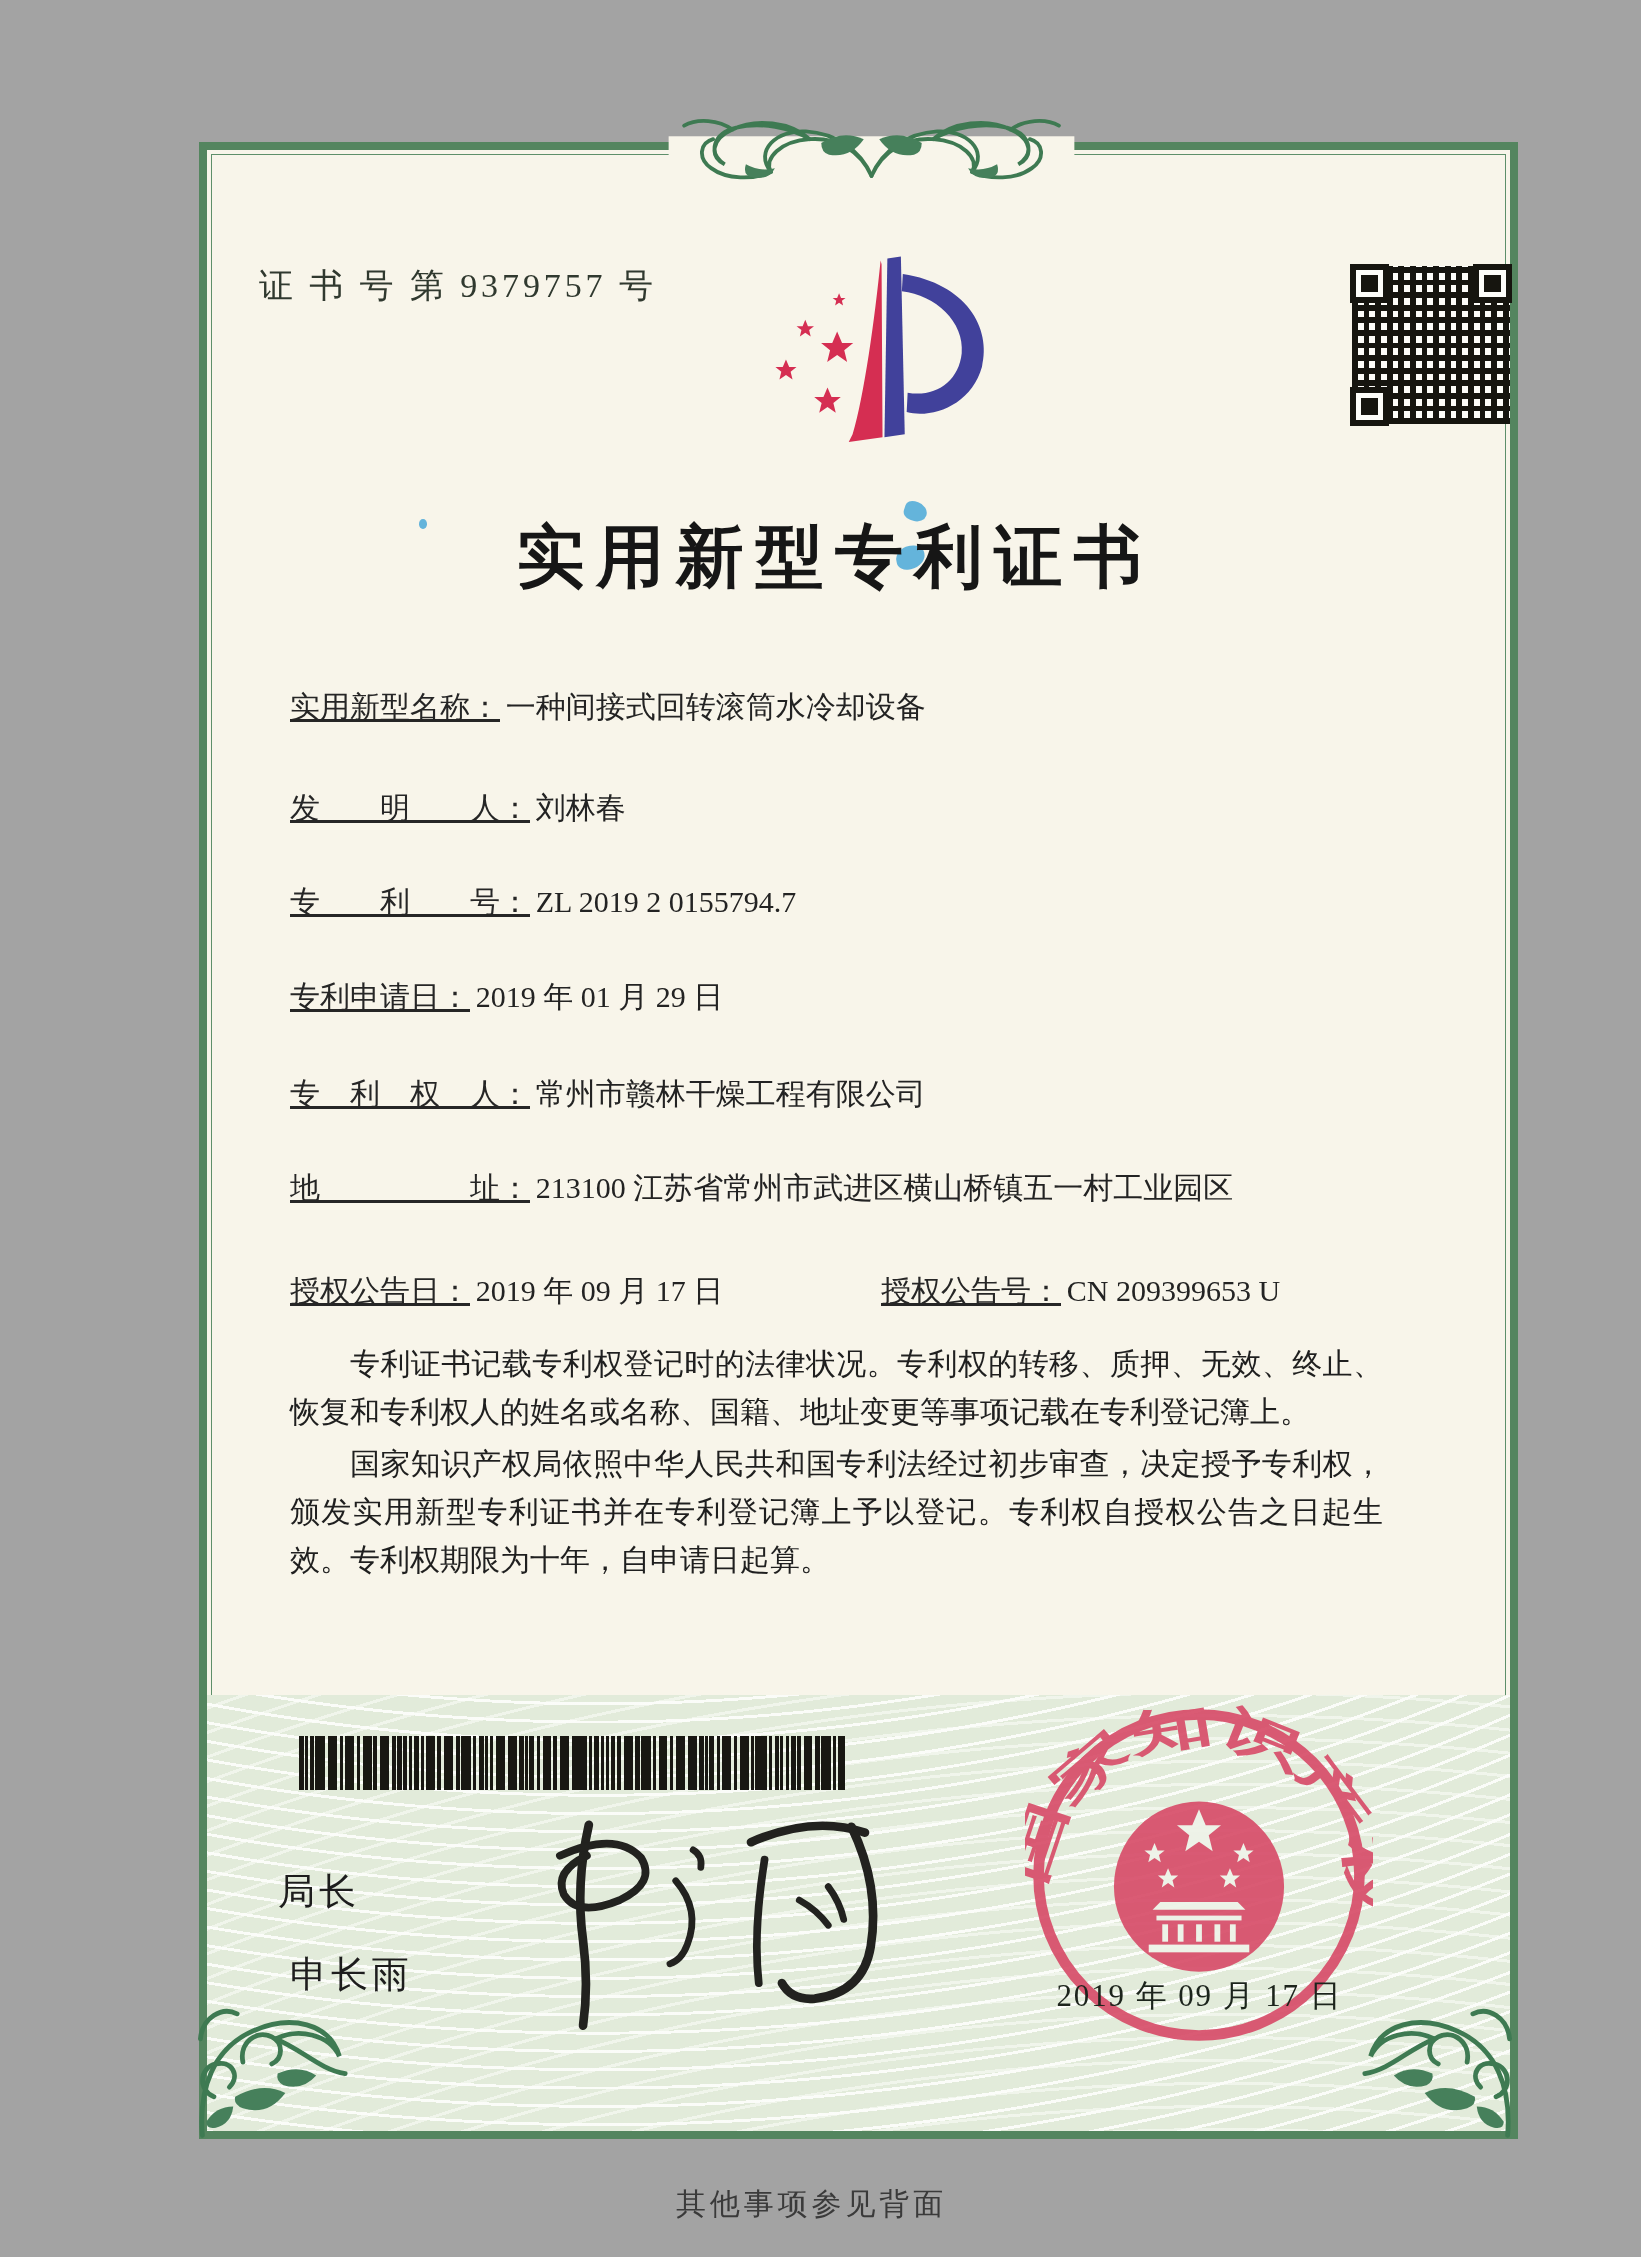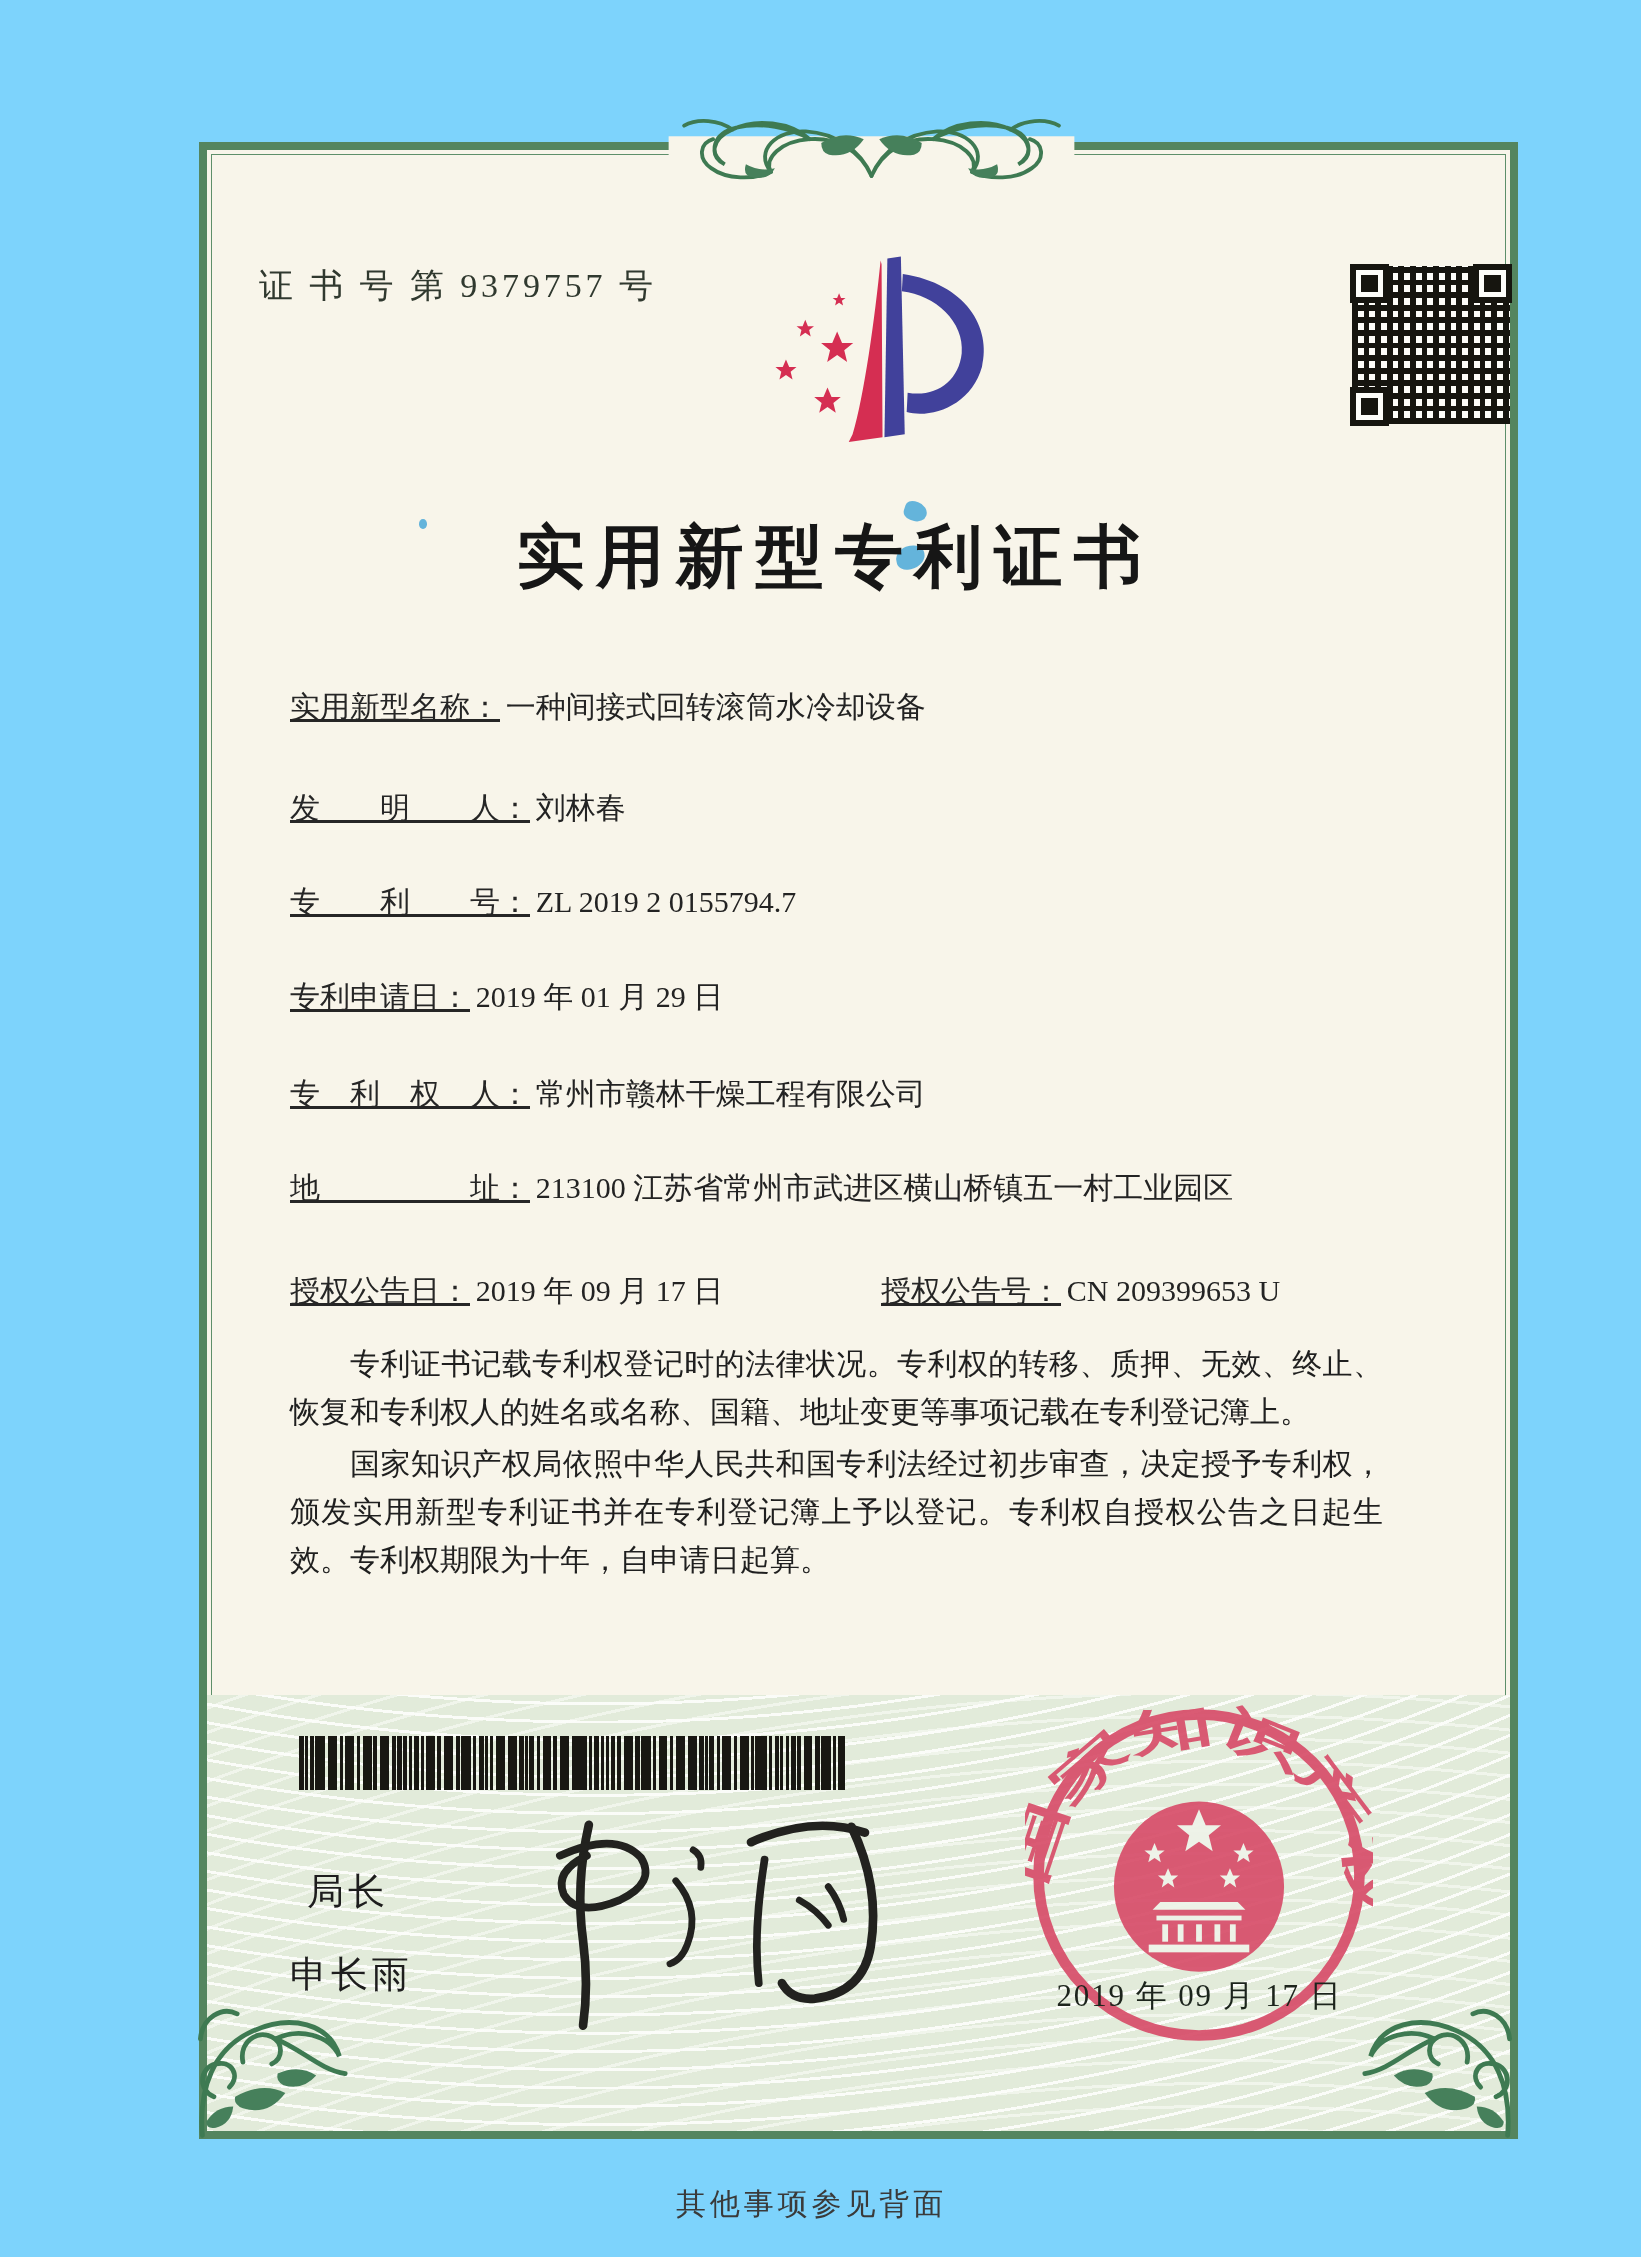--- a/index.html
+++ b/index.html
@@ -1,20 +1,20 @@
 <!DOCTYPE html>
 <html><head>
 <meta charset="utf-8">
 <style>
   html,body{margin:0;padding:0;}
   body{background:#e8e6dd;}
   .page{
     position:relative;
     width:1641px;height:2257px;
-    background:#7dd3fc;
+    background:#a3a3a3;
     overflow:hidden;
     font-family:"Liberation Serif","DejaVu Serif",serif;
     color:#222;
   }
   
   .frame{
     position:absolute;left:199px;top:142px;width:1319px;height:1997px;
     border:8.7px solid #54855f;
     background:#f8f5ea;
     box-sizing:border-box;
@@ -69,21 +69,21 @@
   }
   .body-text p{margin:0 0 3.9px 0;text-indent:2em;}
   
   .barcode{
     position:absolute;left:299px;top:1736px;width:546px;height:54px;
     background-image:
       repeating-linear-gradient(90deg,#181712 0 2.9px,transparent 2.9px 5.8px),
       repeating-linear-gradient(90deg,#181712 0 1.9px,transparent 1.9px 10.6px),
       repeating-linear-gradient(90deg,#181712 0 4.8px,transparent 4.8px 16.4px);
   }
-  .commissioner-title{position:absolute;left:307px;top:1867px;font-size:37px;letter-spacing:3.9px;color:#1d1d1d;}
+  .commissioner-title{position:absolute;left:278px;top:1867px;font-size:37px;letter-spacing:3.9px;color:#1d1d1d;}
   .commissioner-name{position:absolute;left:290px;top:1950px;font-size:37px;letter-spacing:3.9px;color:#1d1d1d;}
   .signature{position:absolute;left:521px;top:1792px;width:406px;height:251px;}
   .seal{position:absolute;left:1025px;top:1701px;width:348px;height:348px;opacity:.93;}
   .seal-date{
     position:absolute;left:1033px;top:1975px;width:333px;text-align:center;
     font-size:31px;color:#1c241c;letter-spacing:1.9px;white-space:nowrap;z-index:5;
   }
   .page-indicator{
     position:absolute;left:618px;top:2082px;width:425px;text-align:center;
     font-size:28px;color:#27302a;letter-spacing:1.9px;white-space:nowrap;

